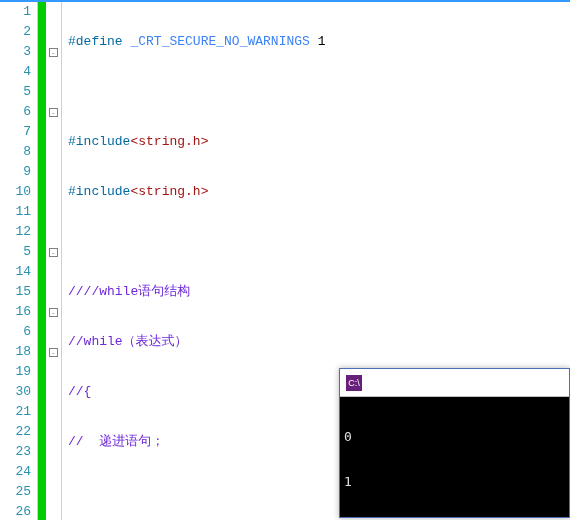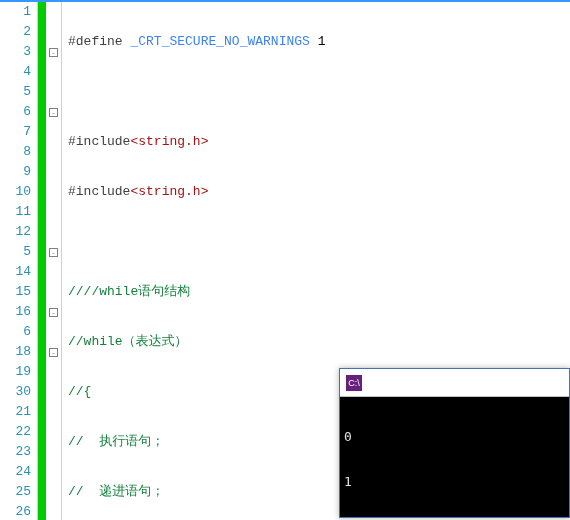--- a/index.html
+++ b/index.html
@@ -48,23 +48,23 @@
     text-align: center; color: #808080;
     background: #fff;
   }
   .code {
     flex: 1;
     padding-left: 6px;
     white-space: pre;
     position: relative;
   }
   .code .line { height: 20px; line-height: 20px; }
-  .pp  { color: #404040; }
+  .pp  { color: #0369a1; }
   .str { color: #a31515; }
-  .cm  { color: #15803d; }
+  .cm  { color: #6d28d9; }
   .pr  { color: #3b82f6; }
   .console-window {
     position: absolute;
     left: 339px;
     top: 368px;
     width: 231px;
     height: 150px;
     border: 1px solid #4a6fb5;
     box-shadow: 0 0 6px rgba(0,0,0,0.3);
     background: #000;
@@ -176,21 +176,20 @@
 
   <div class="code">
     <div class="line"><span class="pp">#define </span><span class="pr">_CRT_SECURE_NO_WARNINGS</span><span> 1</span></div>
     <div class="line"></div>
     <div class="line"><span class="pp">#include</span><span class="str">&lt;</span><span class="str">string.h</span><span class="str">&gt;</span></div>
     <div class="line"><span class="pp">#include</span><span class="str">&lt;</span><span class="str">string.h</span><span class="str">&gt;</span></div>
     <div class="line"></div>
     <div class="line"><span class="cm">////while语句结构</span></div>
     <div class="line"><span class="cm">//while（表达式）</span></div>
     <div class="line"><span class="cm">//{</span></div>
-    <div class="line"><span class="cm">//  执行语句；</span></div>
     <div class="line"><span class="cm">//  递进语句；</span></div>
     
     
     
     
     
     
     
     
     

